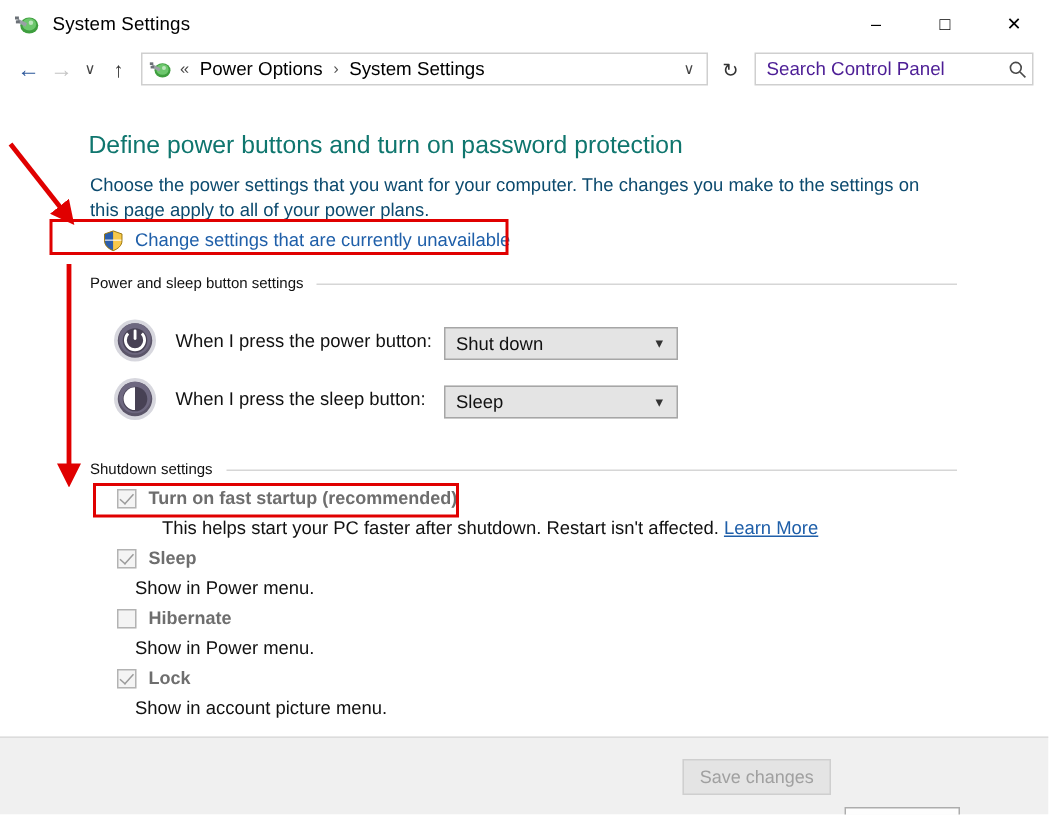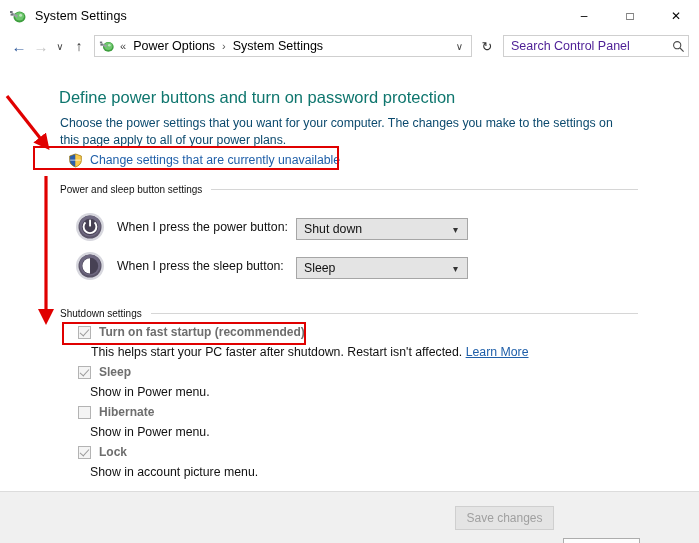--- a/index.html
+++ b/index.html
@@ -218,21 +218,21 @@
     margin-right: 12px;
     position: relative;
   }
   .rowlabel {
     font-size: 12.3px;
     color: #111;
     white-space: nowrap;
   }
   .combo {
     position: absolute;
-    width: 172px;
+    width: 156px;
     height: 22px;
     background: #e4e4e4;
     border: 1px solid #a6a6a6;
     box-sizing: border-box;
     display: flex;
     align-items: center;
     font-size: 12.3px;
     color: #111;
   }
   .combo span.val { padding-left: 7px; }
@@ -445,21 +445,21 @@
 
   <div class="grouphdr" style="left:60px; top:242px; width:578px;">
     <span>Shutdown settings</span>
     <span class="line" style="flex:1;"></span>
   </div>
 
   <div class="cbrow" style="left:78px; top:259px;">
     <span class="cbox checked"></span>
     <span class="cblabel">Turn on fast startup (recommended)</span>
   </div>
-  <div class="subtext" style="left:91px; top:279px;text-align:center;">
+  <div class="subtext" style="left:108px; top:279px;text-align:center;">
     <span>This helps start your PC faster after shutdown. Restart isn't affected.</span>
     <span class="inlinelink">Learn More</span>
   </div>
 
   <div class="cbrow" style="left:78px; top:299px;">
     <span class="cbox checked"></span>
     <span class="cblabel">Sleep</span>
   </div>
   <div class="subtext" style="left:90px; top:319px;">Show in Power menu.</div>
 

